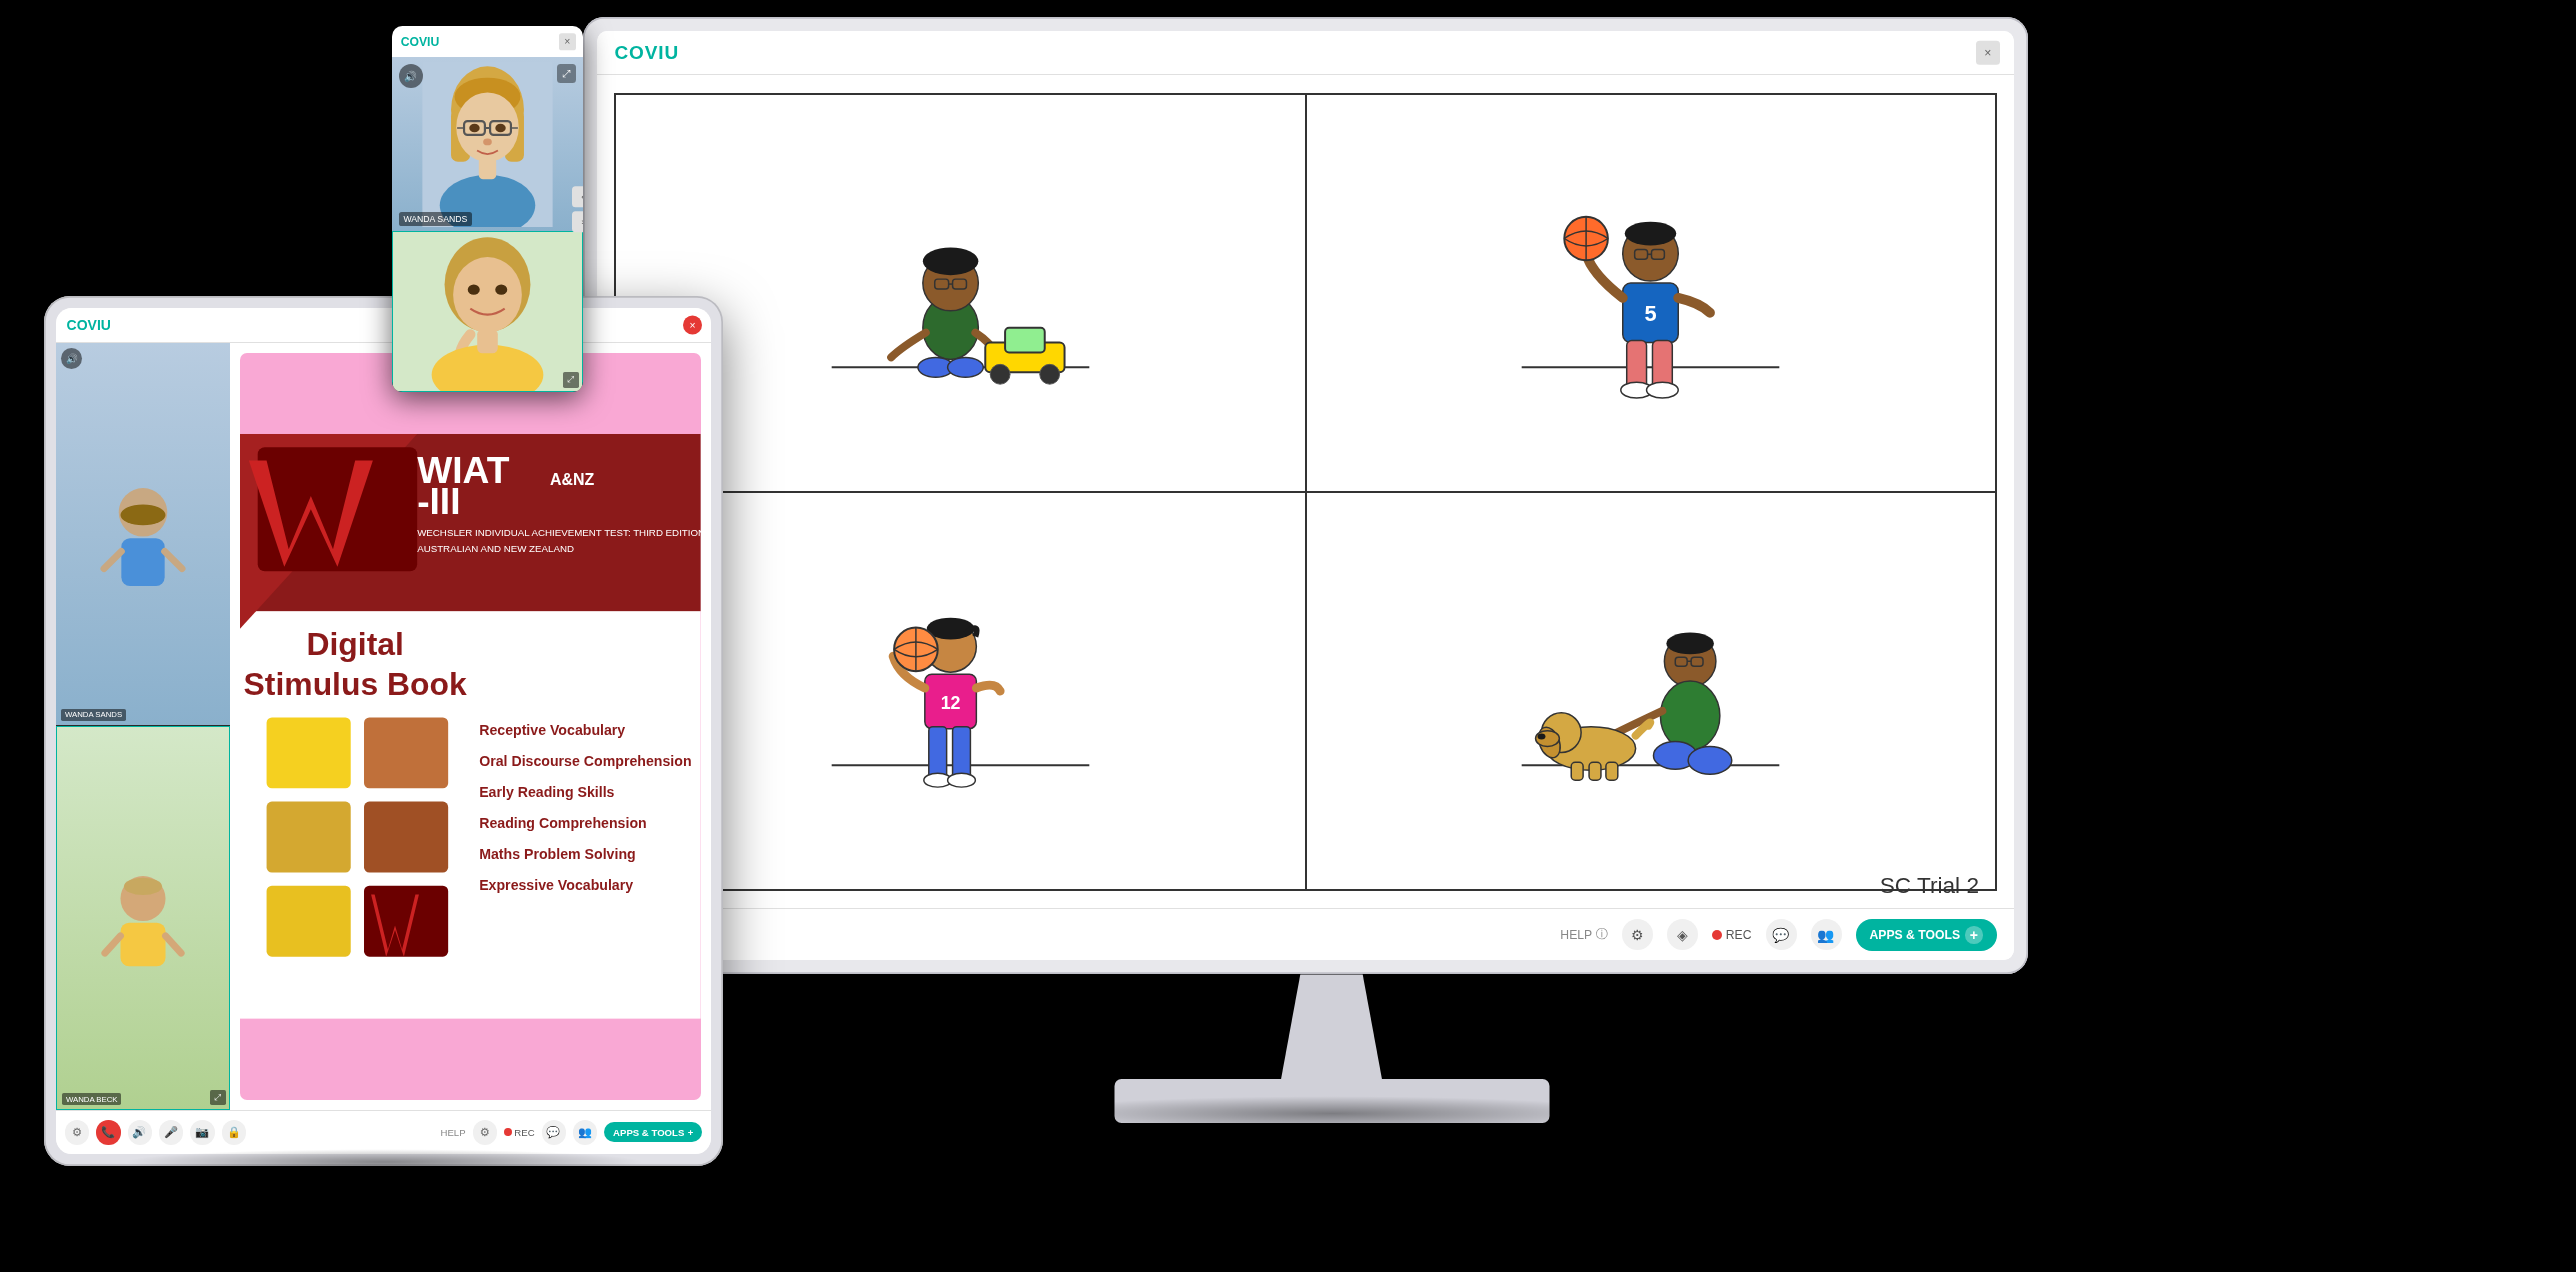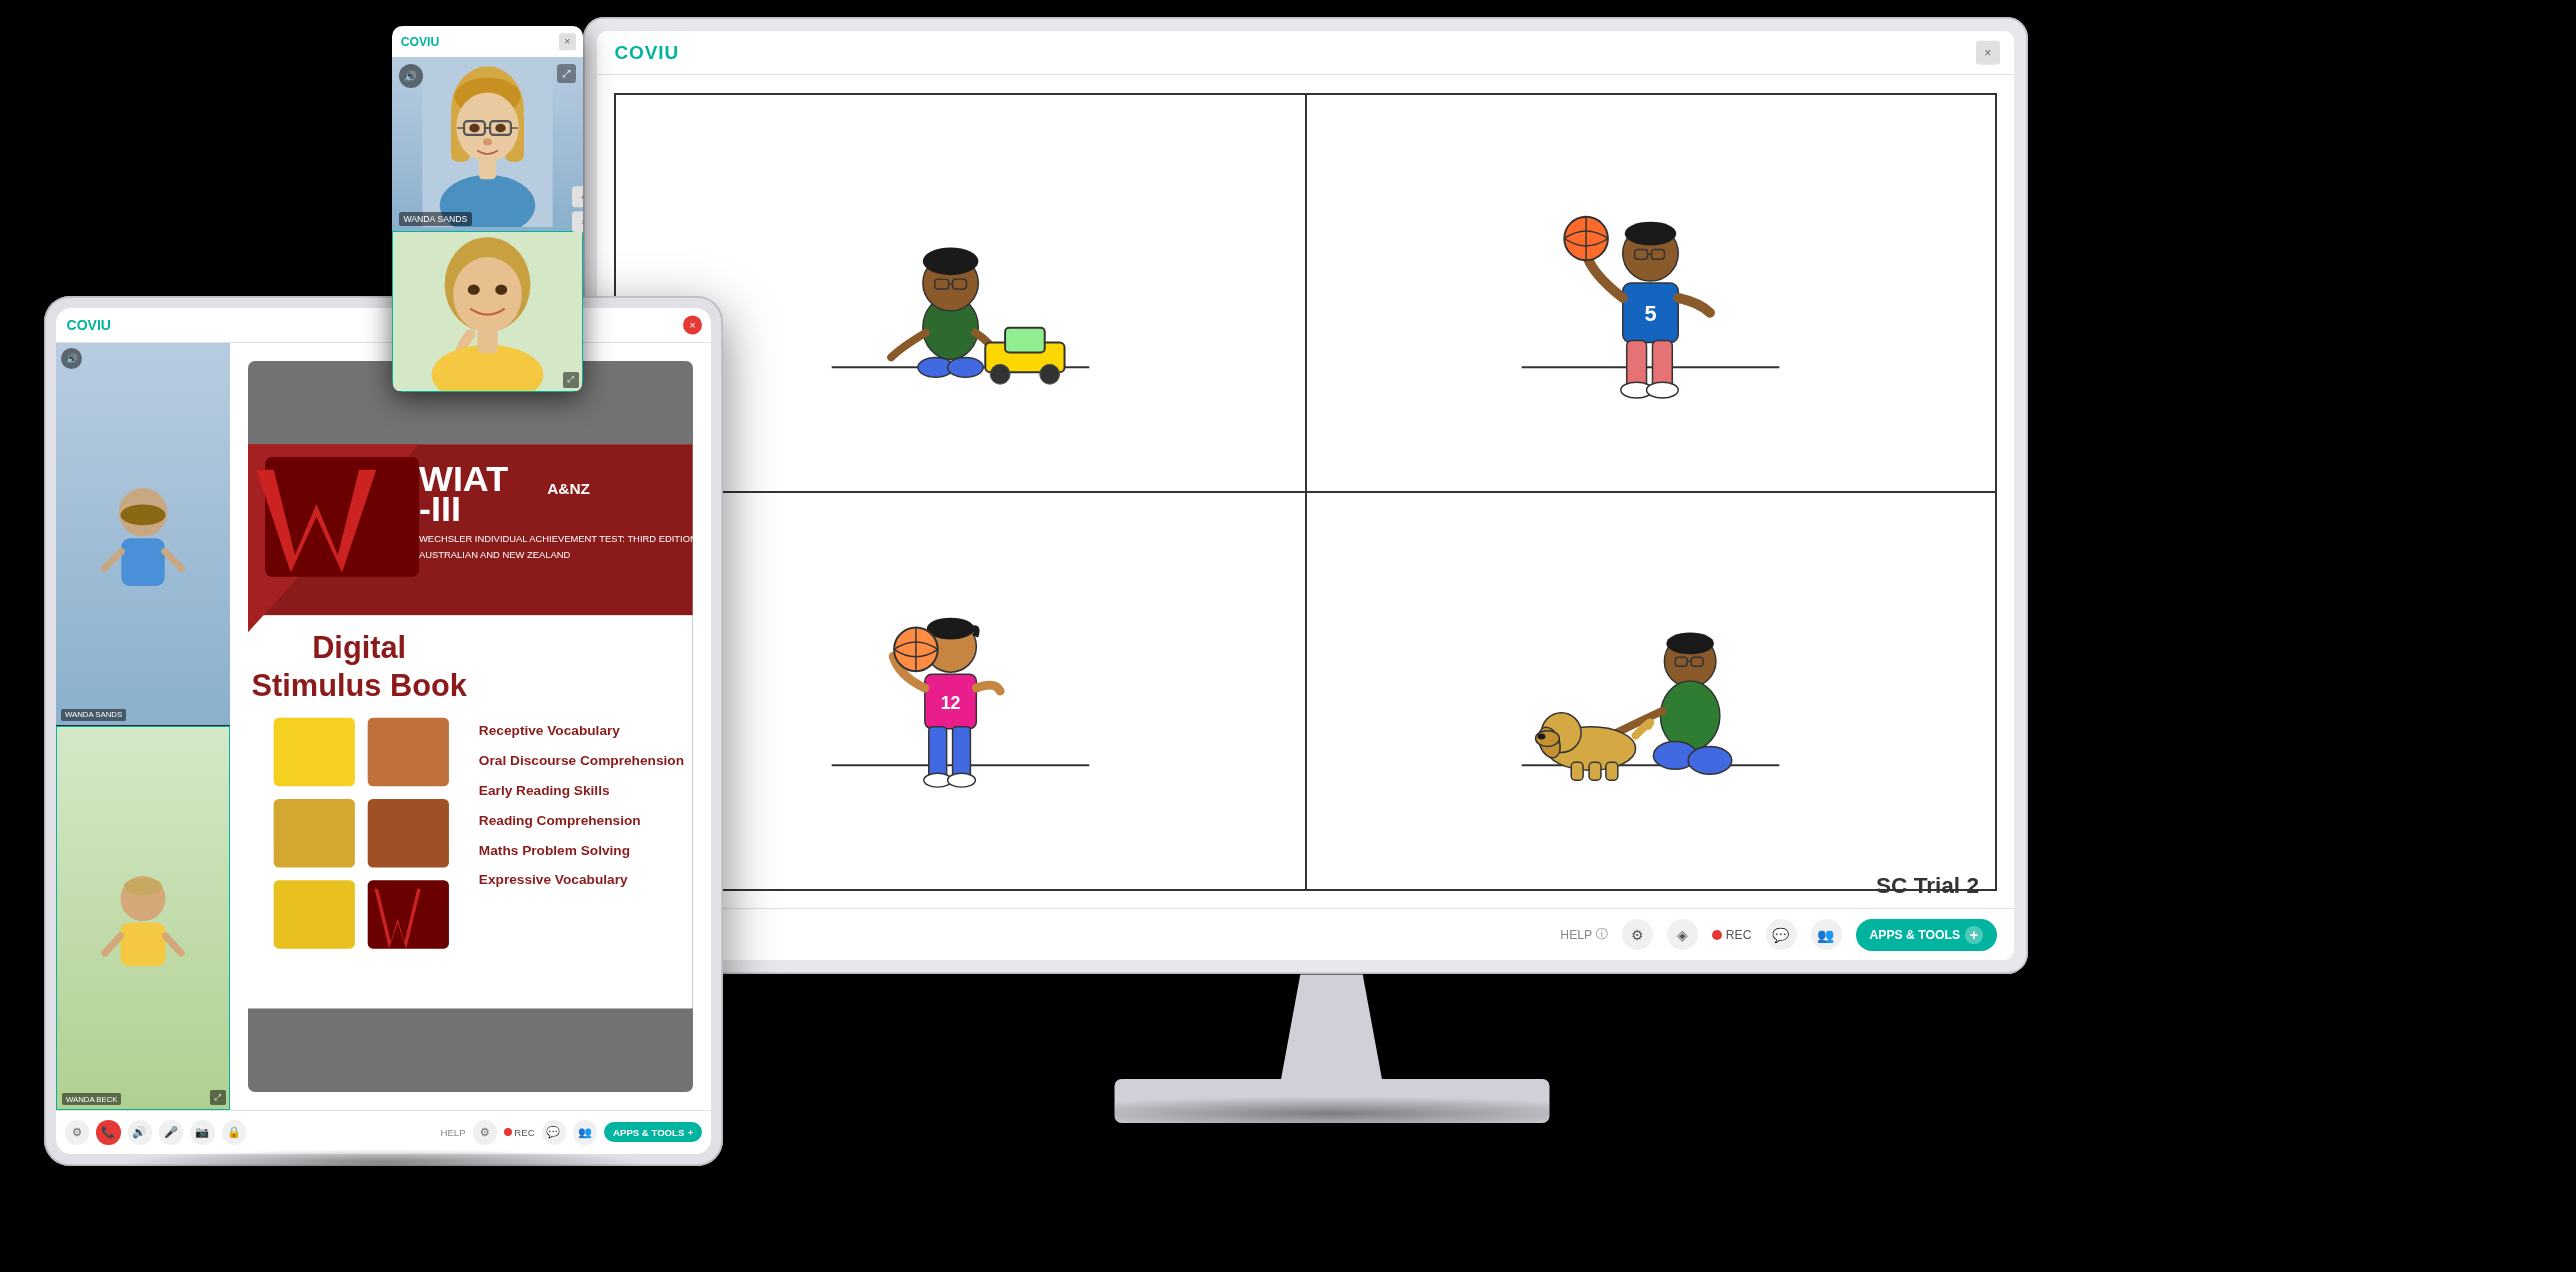--- a/index.html
+++ b/index.html
@@ -146,21 +146,21 @@
       max-height: 218px;
     }
 
     
     .trial-label {
       position: absolute;
       bottom: 61px;
       right: 35px;
       font-size: 22.6px;
       color: #333;
-      font-weight: 700;
+      font-weight: 400;
     }
 
     
     .monitor-toolbar {
       position: absolute;
       bottom: 0;
       left: 0;
       right: 0;
       height: 52px;
       background: #fff;
@@ -376,25 +376,25 @@
     
     .wiat-cover {
       width: 100%;
       height: 100%;
       background: #fff;
       position: relative;
       display: flex;
       flex-direction: column;
     }
     .wiat-cover-inner {
-      margin: 18px;
+      margin: 10px;
       flex: 1;
       border-radius: 7px;
       overflow: hidden;
-      background: #737373;
+      background: #f9a8d4;
       position: relative;
     }
 
     
     .tablet-toolbar {
       position: absolute;
       bottom: 0;
       left: 0;
       right: 0;
       height: 44px;

